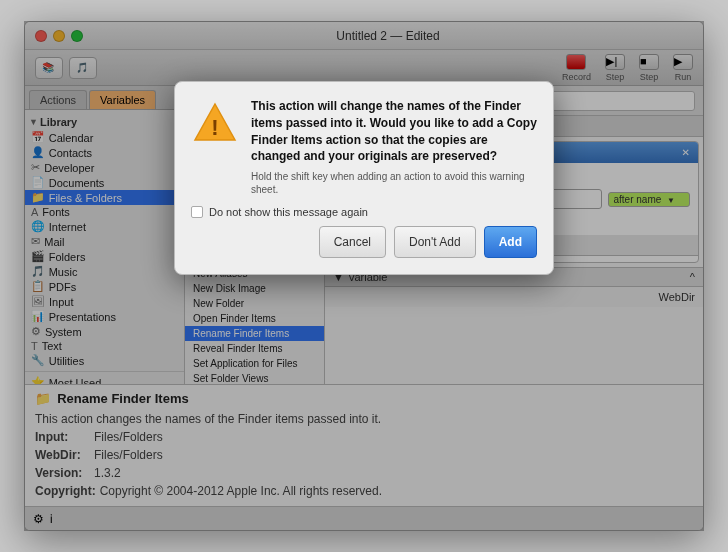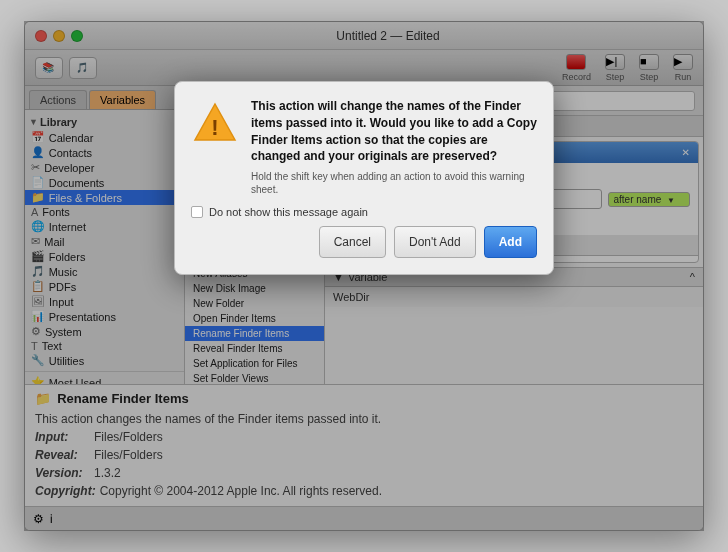--- a/index.html
+++ b/index.html
@@ -294,40 +294,40 @@
     .variable-header {
       display: flex;
       align-items: center;
       padding: 3px 8px;
       background: #e0e0e0;
       border-bottom: 1px solid #bbb;
       font-size: 11px;
       color: #333;
       gap: 4px;
     }
-    .variable-content { padding: 4px 8px; font-size: 11px; color: #333; }
+    .variable-content { padding: 4px 8px; font-size: 11px; color: #333; text-align: right; }
 
     
     .bottom-info {
       background: #f8f8f8;
       border-top: 1px solid #bbb;
       padding: 6px 10px;
     }
     .bottom-info-title {
       font-size: 13px;
       font-weight: bold;
       color: #222;
       display: flex;
       align-items: center;
       gap: 6px;
       margin-bottom: 4px;
     }
     .bottom-info-body { font-size: 12px; color: #444; line-height: 1.5; }
     .info-row { display: flex; gap: 4px; }
-    .info-label { font-weight: bold; min-width: 55px; font-style: italic; }
+    .info-label { font-weight: bold; min-width: 55px; }
     .bottom-bar {
       height: 24px;
       background: #d8d8d8;
       border-top: 1px solid #bbb;
       display: flex;
       align-items: center;
       padding: 0 8px;
       gap: 6px;
     }
 
@@ -647,21 +647,21 @@
         <span>📁</span>
         <span>Rename Finder Items</span>
       </div>
       <div class="bottom-info-body">
         <div>This action changes the names of the Finder items passed into it.</div>
         <div class="info-row">
           <span class="info-label">Input:</span>
           <span>Files/Folders</span>
         </div>
         <div class="info-row">
-          <span class="info-label">Reveal:</span>
+          <span class="info-label">WebDir:</span>
           <span>Files/Folders</span>
         </div>
         <div class="info-row">
           <span class="info-label">Version:</span>
           <span>1.3.2</span>
         </div>
         <div class="info-row">
           <span class="info-label">Copyright:</span>
           <span>Copyright © 2004-2012 Apple Inc.  All rights reserved.</span>
         </div>

